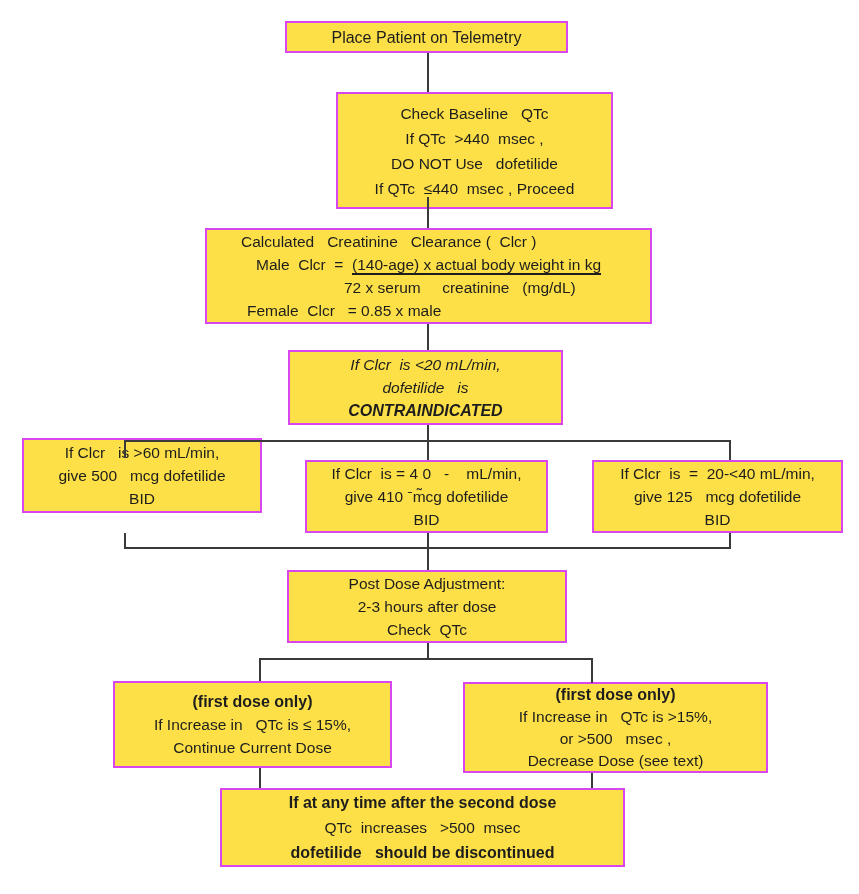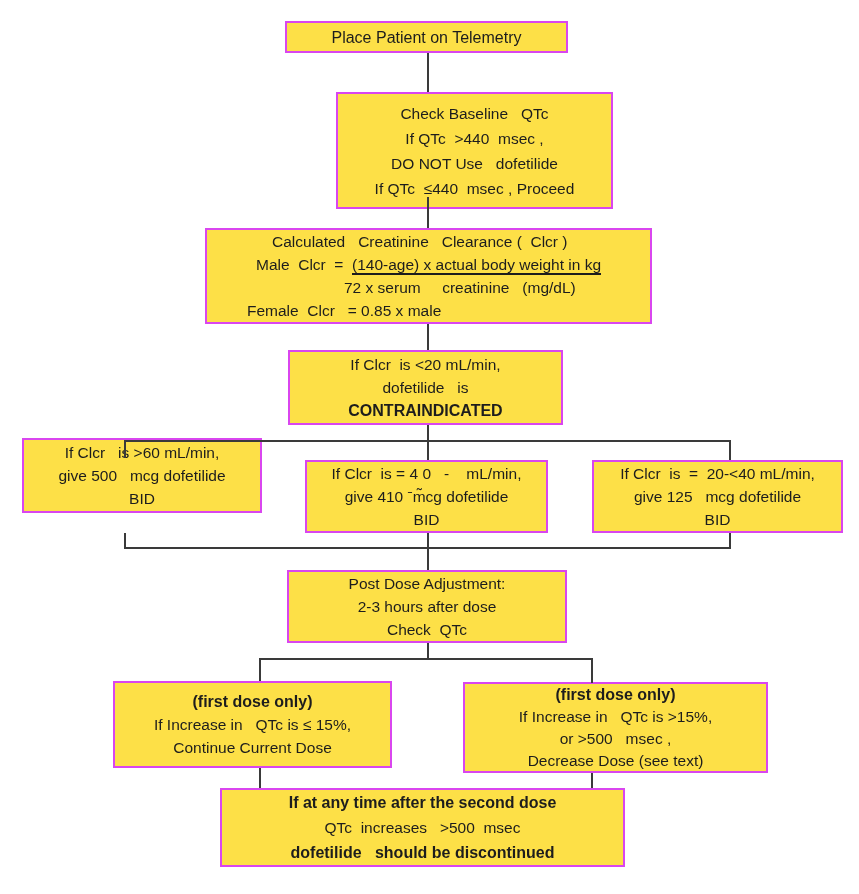--- a/index.html
+++ b/index.html
@@ -27,30 +27,30 @@
   .box.align-left { align-items: stretch; text-align: left; }
   .ln { white-space: pre-wrap; }
   .bold { font-weight: bold; font-size: 16px; }
   .u { border-bottom: 2px solid #1d1d1d; padding-bottom: 0px; }
   .vline { position: absolute; width: 2px; background: #3a3a3a; }
   .hline { position: absolute; height: 2px; background: #3a3a3a; }
 
   #b-telemetry   { left: 285px; top: 21px;  width: 283px; height: 32px;  font-size: 16px; }
   #b-baseline    { left: 288px; top: 92px;  width: 277px; height: 117px; line-height: 25px; margin-left: 48px; }
   #b-clcr        { left: 205px; top: 228px; width: 447px; height: 96px;  line-height: 23px; }
-  #b-contra      { left: 288px; top: 350px; width: 275px; height: 75px; }
+  #b-contra      { left: 288px; top: 350px; width: 275px; height: 75px; font-style: italic; }
   #b-dose500     { left: 22px;  top: 438px; width: 240px; height: 75px; }
   #b-dose250     { left: 305px; top: 460px; width: 243px; height: 73px; }
   #b-dose125     { left: 592px; top: 460px; width: 251px; height: 73px; }
   #b-postdose    { left: 287px; top: 570px; width: 280px; height: 73px; }
   #b-continue    { left: 113px; top: 681px; width: 279px; height: 87px; }
   #b-decrease    { left: 463px; top: 682px; width: 305px; height: 91px; line-height: 22px; }
   #b-discontinue { left: 220px; top: 788px; width: 405px; height: 79px; line-height: 25px; }
 
-  #b-clcr .l1 { padding-left: 65px; }
+  #b-clcr .l1 { padding-left: 34px; }
   #b-clcr .l2 { padding-left: 49px; }
   #b-clcr .l3 { padding-left: 137px; }
   #b-clcr .l4 { padding-left: 40px; }
 </style>
 </head>
 <body>
 
 <div class="canvas">
 
   <div class="box" id="b-telemetry">

